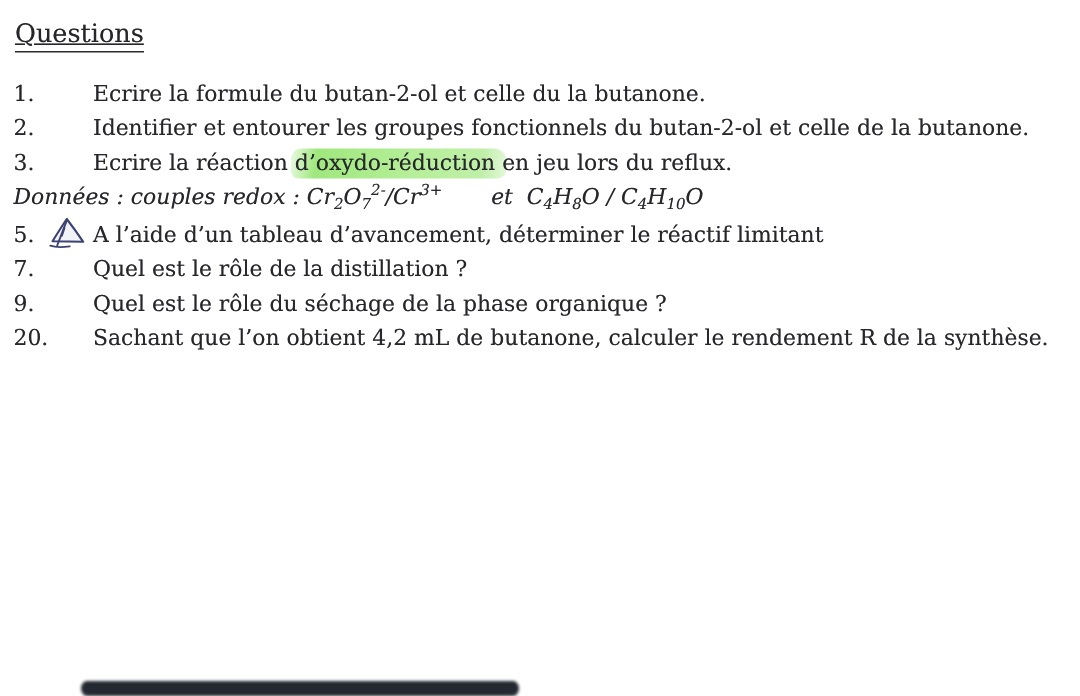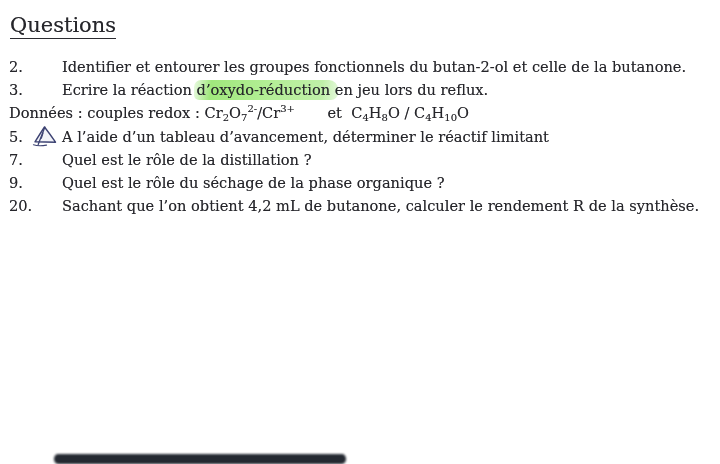--- a/index.html
+++ b/index.html
@@ -8,39 +8,40 @@
     background:#ffffff;
     font-family:"DejaVu Serif", serif;
     font-size:14.6px;
     color:#26262b;
     position:relative;
     overflow:hidden;
     text-shadow:0 0 .4px rgba(20,20,25,.45);
   }
   .page{padding:13px 6px 0 9px;}
   .title{
-    font-size:21px;
+    font-size:17px;
     margin:0 0 18px 1px;
     font-weight:normal;
+    text-decoration:underline;
   }
   .title .underlined{
     border-bottom:1.6px solid #2b2b30;
     padding-bottom:1px;
   }
   p.line{
     margin:0;
     line-height:23px;
     white-space:pre-wrap;
   }
   .num{display:inline-block;width:53px;}
   
   [data-name="question-row-1"]{margin-bottom:10px;}
   [data-name="question-row-2"]{margin-bottom:11px;}
   [data-name="question-row-3"]{margin-bottom:13px;}
-  [data-name="donnees-row"]{margin-bottom:15px;}
+  [data-name="donnees-row"]{margin-bottom:15px;font-style:italic;}
   [data-name="question-row-4"]{margin-bottom:9px;}
   [data-name="question-row-5"]{margin-bottom:11px;}
   [data-name="question-row-5"] .num{width:21px;}
   [data-name="question-row-6"]{margin-bottom:17px;}
   [data-name="question-row-7"]{margin-bottom:12px;}
   [data-name="question-row-8"]{margin-bottom:10px;}
   [data-name="question-row-9"]{margin-bottom:12px;}
   sub{font-size:10px;vertical-align:-3px;line-height:0;}
   sup{font-size:10px;vertical-align:6px;line-height:0;}
   .hl{
@@ -70,20 +71,21 @@
     opacity:.93;
   }
 </style>
 </head>
 <body>
 
 <main class="page" data-name="document-page">
 
   <h1 class="title" data-name="page-title"><span class="underlined" data-name="page-title-text">Questions</span></h1>
 
+  <p class="line" data-name="question-row-1"><span class="num" data-name="question-number">1.</span><span data-name="question-text">Ecrire la formule du butan-2-ol et celle du la butanone.</span></p>
 
   <p class="line" data-name="question-row-2"><span class="num" data-name="question-number">2.</span><span data-name="question-text">Identifier et entourer les groupes fonctionnels du butan-2-ol et celle de la butanone.</span></p>
 
   <p class="line" data-name="question-row-3"><span class="num" data-name="question-number">3.</span><span data-name="question-text">Ecrire la réaction <span class="hl" data-name="highlighted-text">d’oxydo-réduction </span>en jeu lors du reflux.</span></p>
 
   <p class="line" data-name="donnees-row"><span data-name="donnees-text">Données : couples redox : Cr<sub>2</sub>O<sub>7</sub><sup>2-</sup>/Cr<sup>3+</sup>       et  C<sub>4</sub>H<sub>8</sub>O / C<sub>4</sub>H<sub>10</sub>O</span></p>
 
 
   <p class="line" data-name="question-row-5"><span class="num" data-name="question-number">5.</span><svg class="tri-icon" data-name="warning-triangle-icon" viewBox="0 0 30 23" xmlns="http://www.w3.org/2000/svg">
       <path d="M14.5 3 C 11.5 7.5, 8 13, 5 17.8 L 25.5 18.2 C 22 13, 18 7.5, 14.5 3 Z" fill="rgba(90,100,160,0.08)" stroke="#3c4272" stroke-width="1.4" stroke-linejoin="round"></path>

